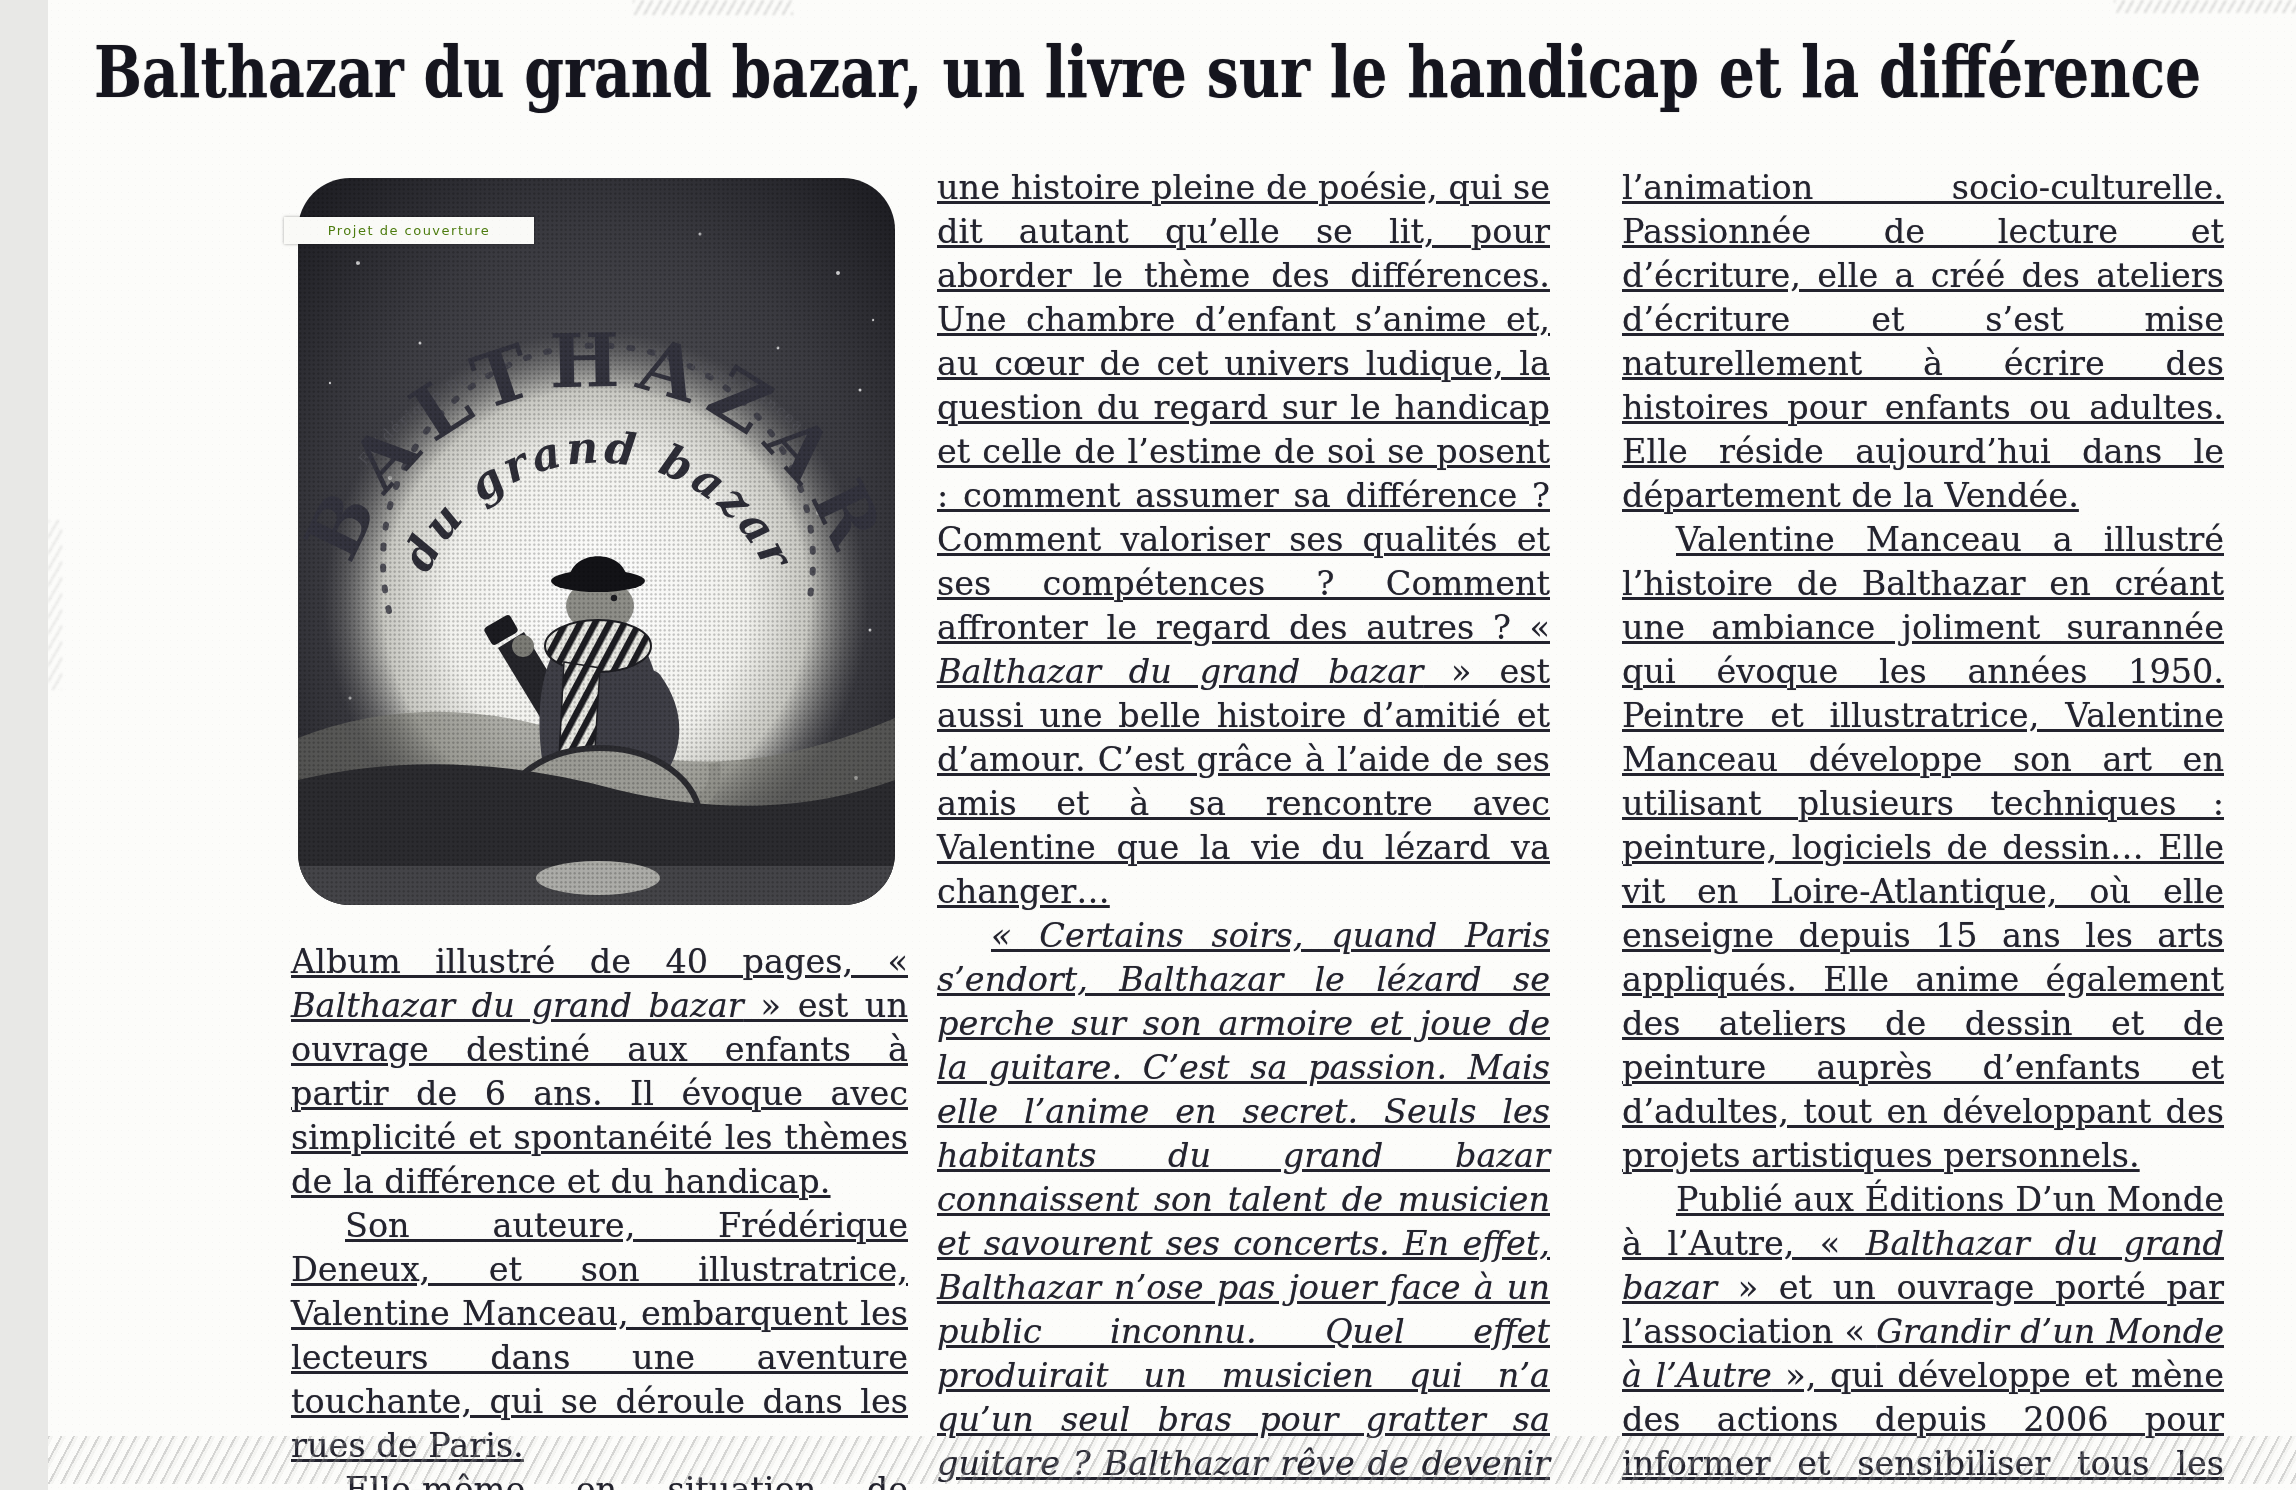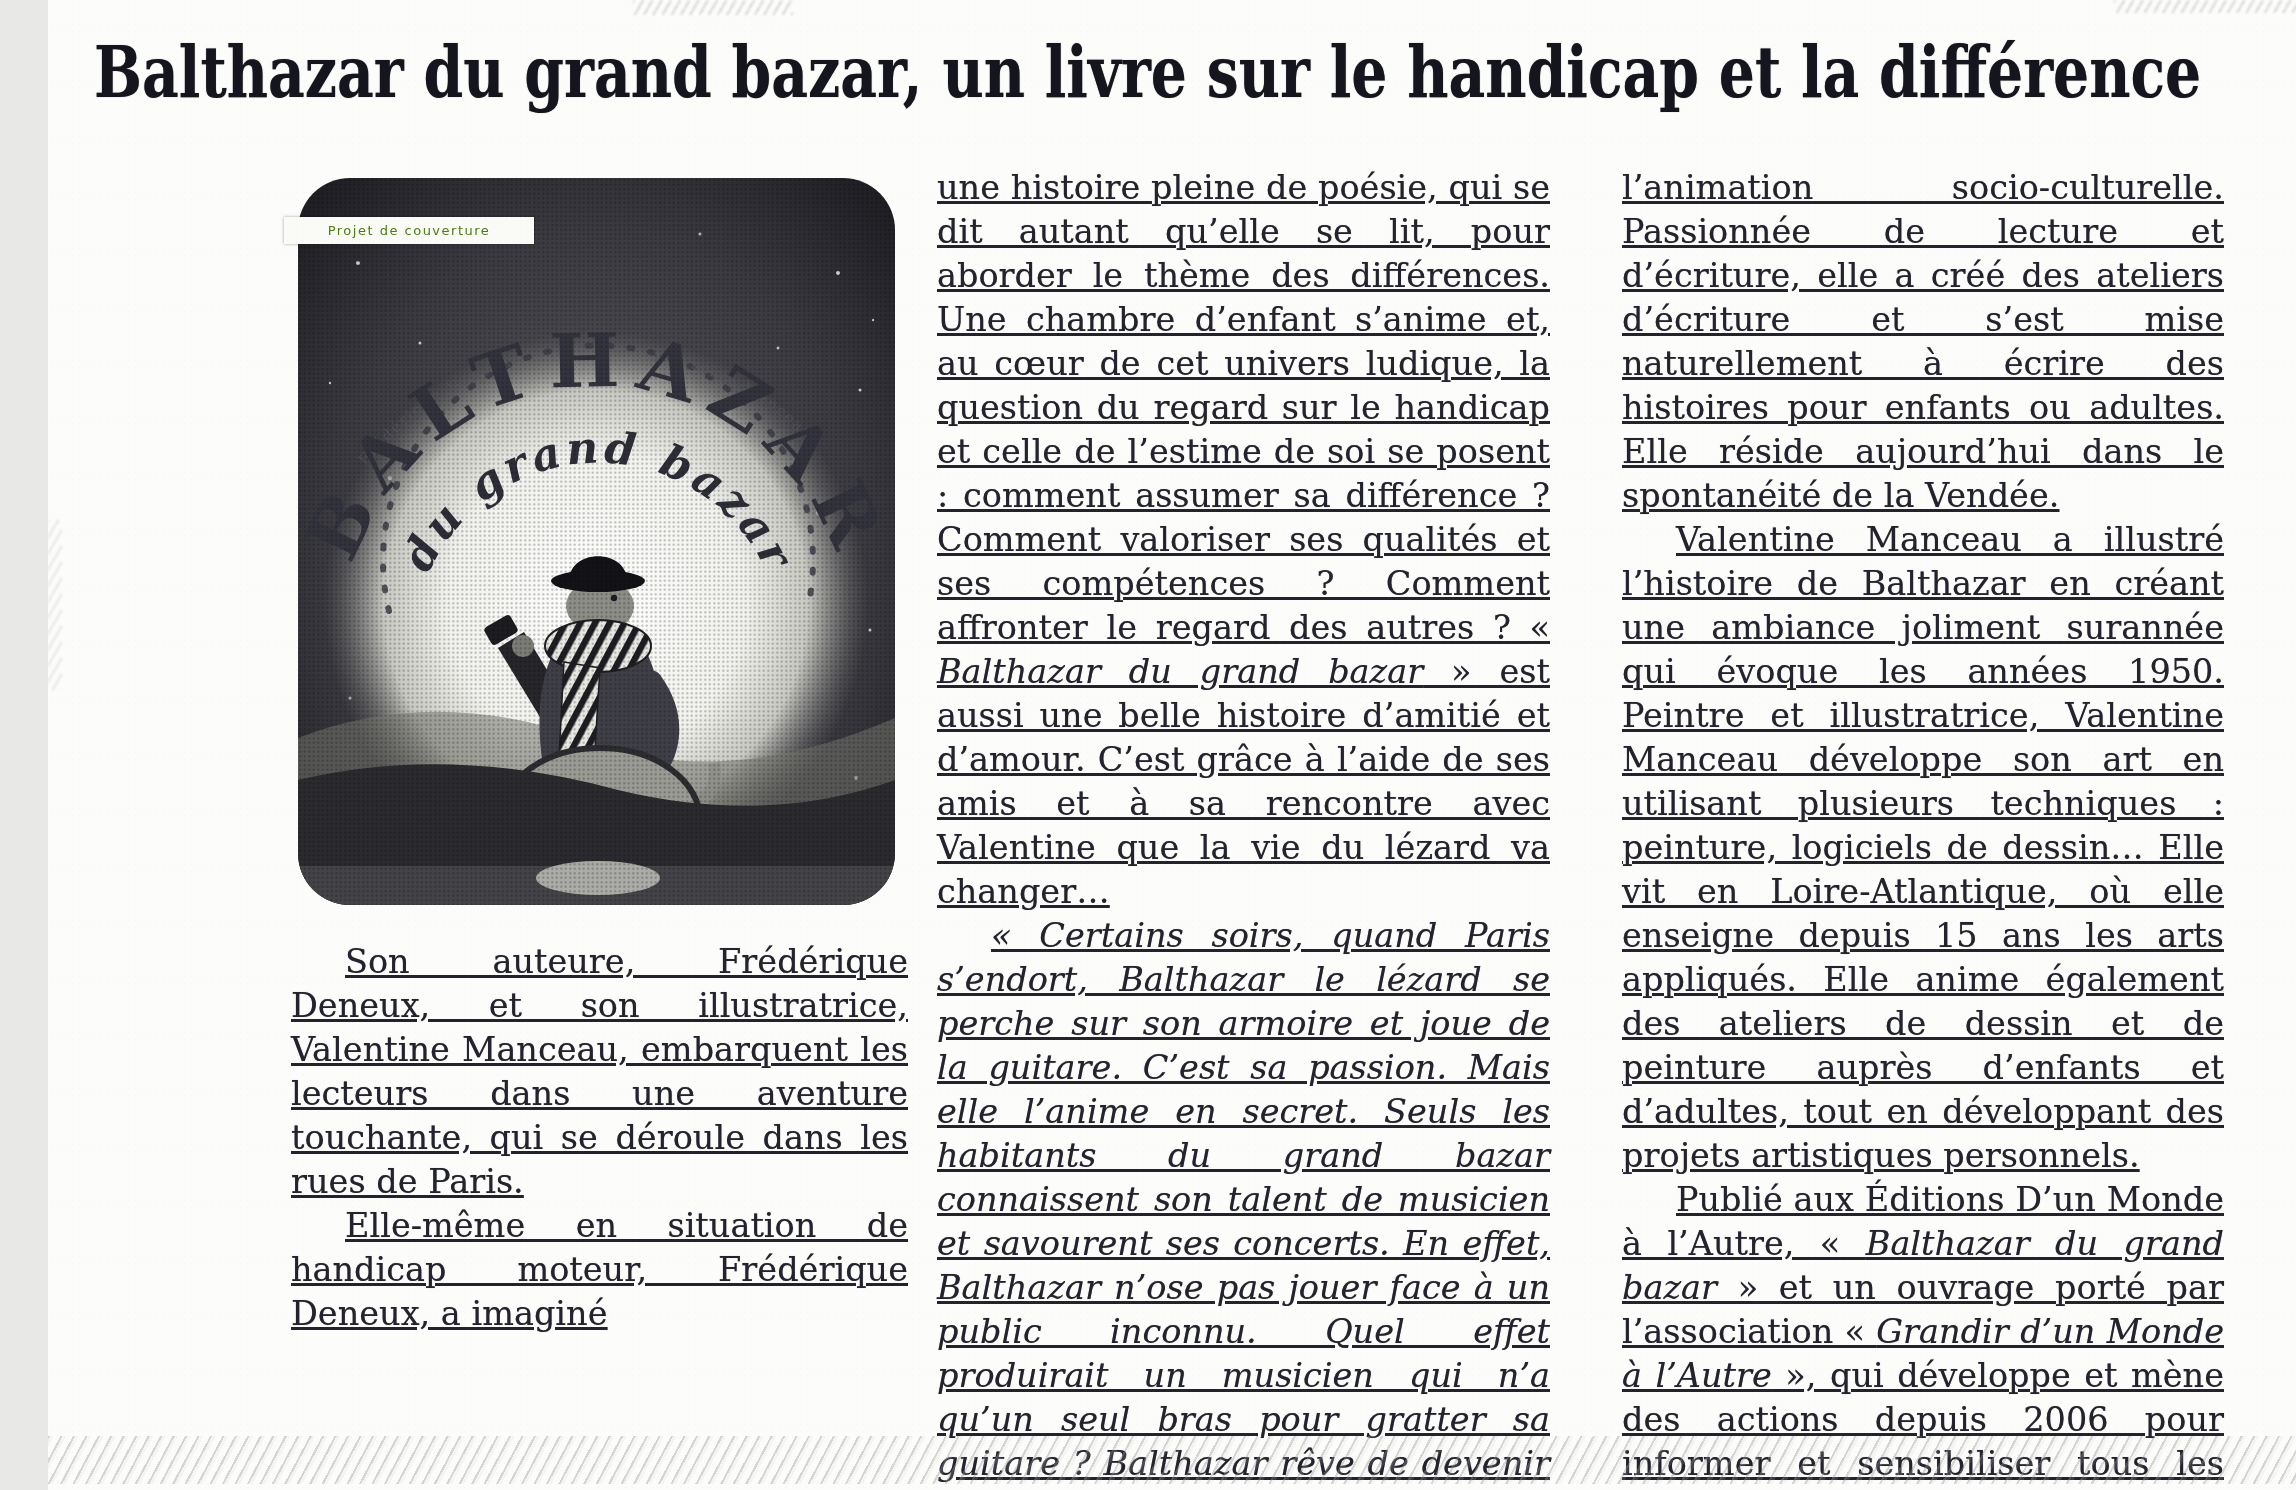--- a/index.html
+++ b/index.html
@@ -168,29 +168,30 @@
         <rect x="0" y="688" width="597" height="39" fill="#515156" opacity=".65"></rect>
         <ellipse cx="300" cy="700" rx="62" ry="17" fill="#b8b8b2" opacity=".9"></ellipse>
       </g>
     </svg>
     <div class="halftone"></div>
   </figure>
 
   <div class="cover-label">Projet de couverture</div>
 
   <div class="coltext caption">
+      <p class="para"><span>Album illustré de 40 pages, « </span><i>Balthazar du grand bazar</i><span> » est un ouvrage destiné aux enfants à partir de 6 ans. Il évoque avec simplicité et spontanéité les thèmes de la différence et du handicap.</span></p>
       <p class="para indent"><span>Son auteure, Frédérique Deneux, et son illustratrice, Valentine Manceau, embarquent les lecteurs dans une aventure touchante, qui se déroule dans les rues de Paris.</span></p>
       <p class="para indent"><span>Elle-même en situation de handicap moteur, Frédérique Deneux, a imaginé</span></p>
     </div>
   <div class="coltext mid">
       <p class="para"><span>une histoire pleine de poésie, qui se dit autant qu’elle se lit, pour aborder le thème des différences. Une chambre d’enfant s’anime et, au cœur de cet univers ludique, la question du regard sur le handicap et celle de l’estime de soi se posent : comment assumer sa différence ? Comment valoriser ses qualités et ses compétences ? Comment affronter le regard des autres ? « </span><i>Balthazar du grand bazar</i><span> » est aussi une belle histoire d’amitié et d’amour. C’est grâce à l’aide de ses amis et à sa rencontre avec Valentine que la vie du lézard va changer…</span></p>
       <p class="para indent quote"><span>« Certains soirs, quand Paris s’endort, Balthazar le lézard se perche sur son armoire et joue de la guitare. C’est sa passion. Mais elle l’anime en secret. Seuls les habitants du grand bazar connaissent son talent de musicien et savourent ses concerts. En effet, Balthazar n’ose pas jouer face à un public inconnu. Quel effet produirait un musicien qui n’a qu’un seul bras pour gratter sa guitare ? Balthazar rêve de devenir une star mais il a peur du regard des autres. Heureusement, ses amis vont l’aider à trouver le courage pour aller se produire en-dehors du grand bazar… ».</span></p>
     </div>
   <div class="coltext rightcol">
-      <p class="para"><span>l’animation socio-culturelle. Passionnée de lecture et d’écriture, elle a créé des ateliers d’écriture et s’est mise naturellement à écrire des histoires pour enfants ou adultes. Elle réside aujourd’hui dans le spontanéité de la Vendée.</span></p>
+      <p class="para"><span>l’animation socio-culturelle. Passionnée de lecture et d’écriture, elle a créé des ateliers d’écriture et s’est mise naturellement à écrire des histoires pour enfants ou adultes. Elle réside aujourd’hui dans le département de la Vendée.</span></p>
       <p class="para indent"><span>Valentine Manceau a illustré l’histoire de Balthazar en créant une ambiance joliment surannée qui évoque les années 1950. Peintre et illustratrice, Valentine Manceau développe son art en utilisant plusieurs techniques : peinture, logiciels de dessin… Elle vit en Loire-Atlantique, où elle enseigne depuis 15 ans les arts appliqués. Elle anime également des ateliers de dessin et de peinture auprès d’enfants et d’adultes, tout en développant des projets artistiques personnels.</span></p>
       <p class="para indent"><span>Publié aux Éditions D’un Monde à l’Autre, « </span><i>Balthazar du grand bazar</i><span> » et un ouvrage porté par l’association « </span><i>Grandir d’un Monde à l’Autre</i><span> », qui développe et mène des actions depuis 2006 pour informer et sensibiliser tous les publics aux différences. Pour en savoir en savoir plus sur cette association ou vous procurer cet ouvrage, rendez-vous sur le site : www.mondealautre.fr . Le livre est également disponible en librairie.</span></p>
     </div>
 
   <div class="bottom-hatch"></div>
   <div class="smudge a"></div>
   <div class="smudge b"></div>
   <div class="smudge c"></div>
 
 </div>

